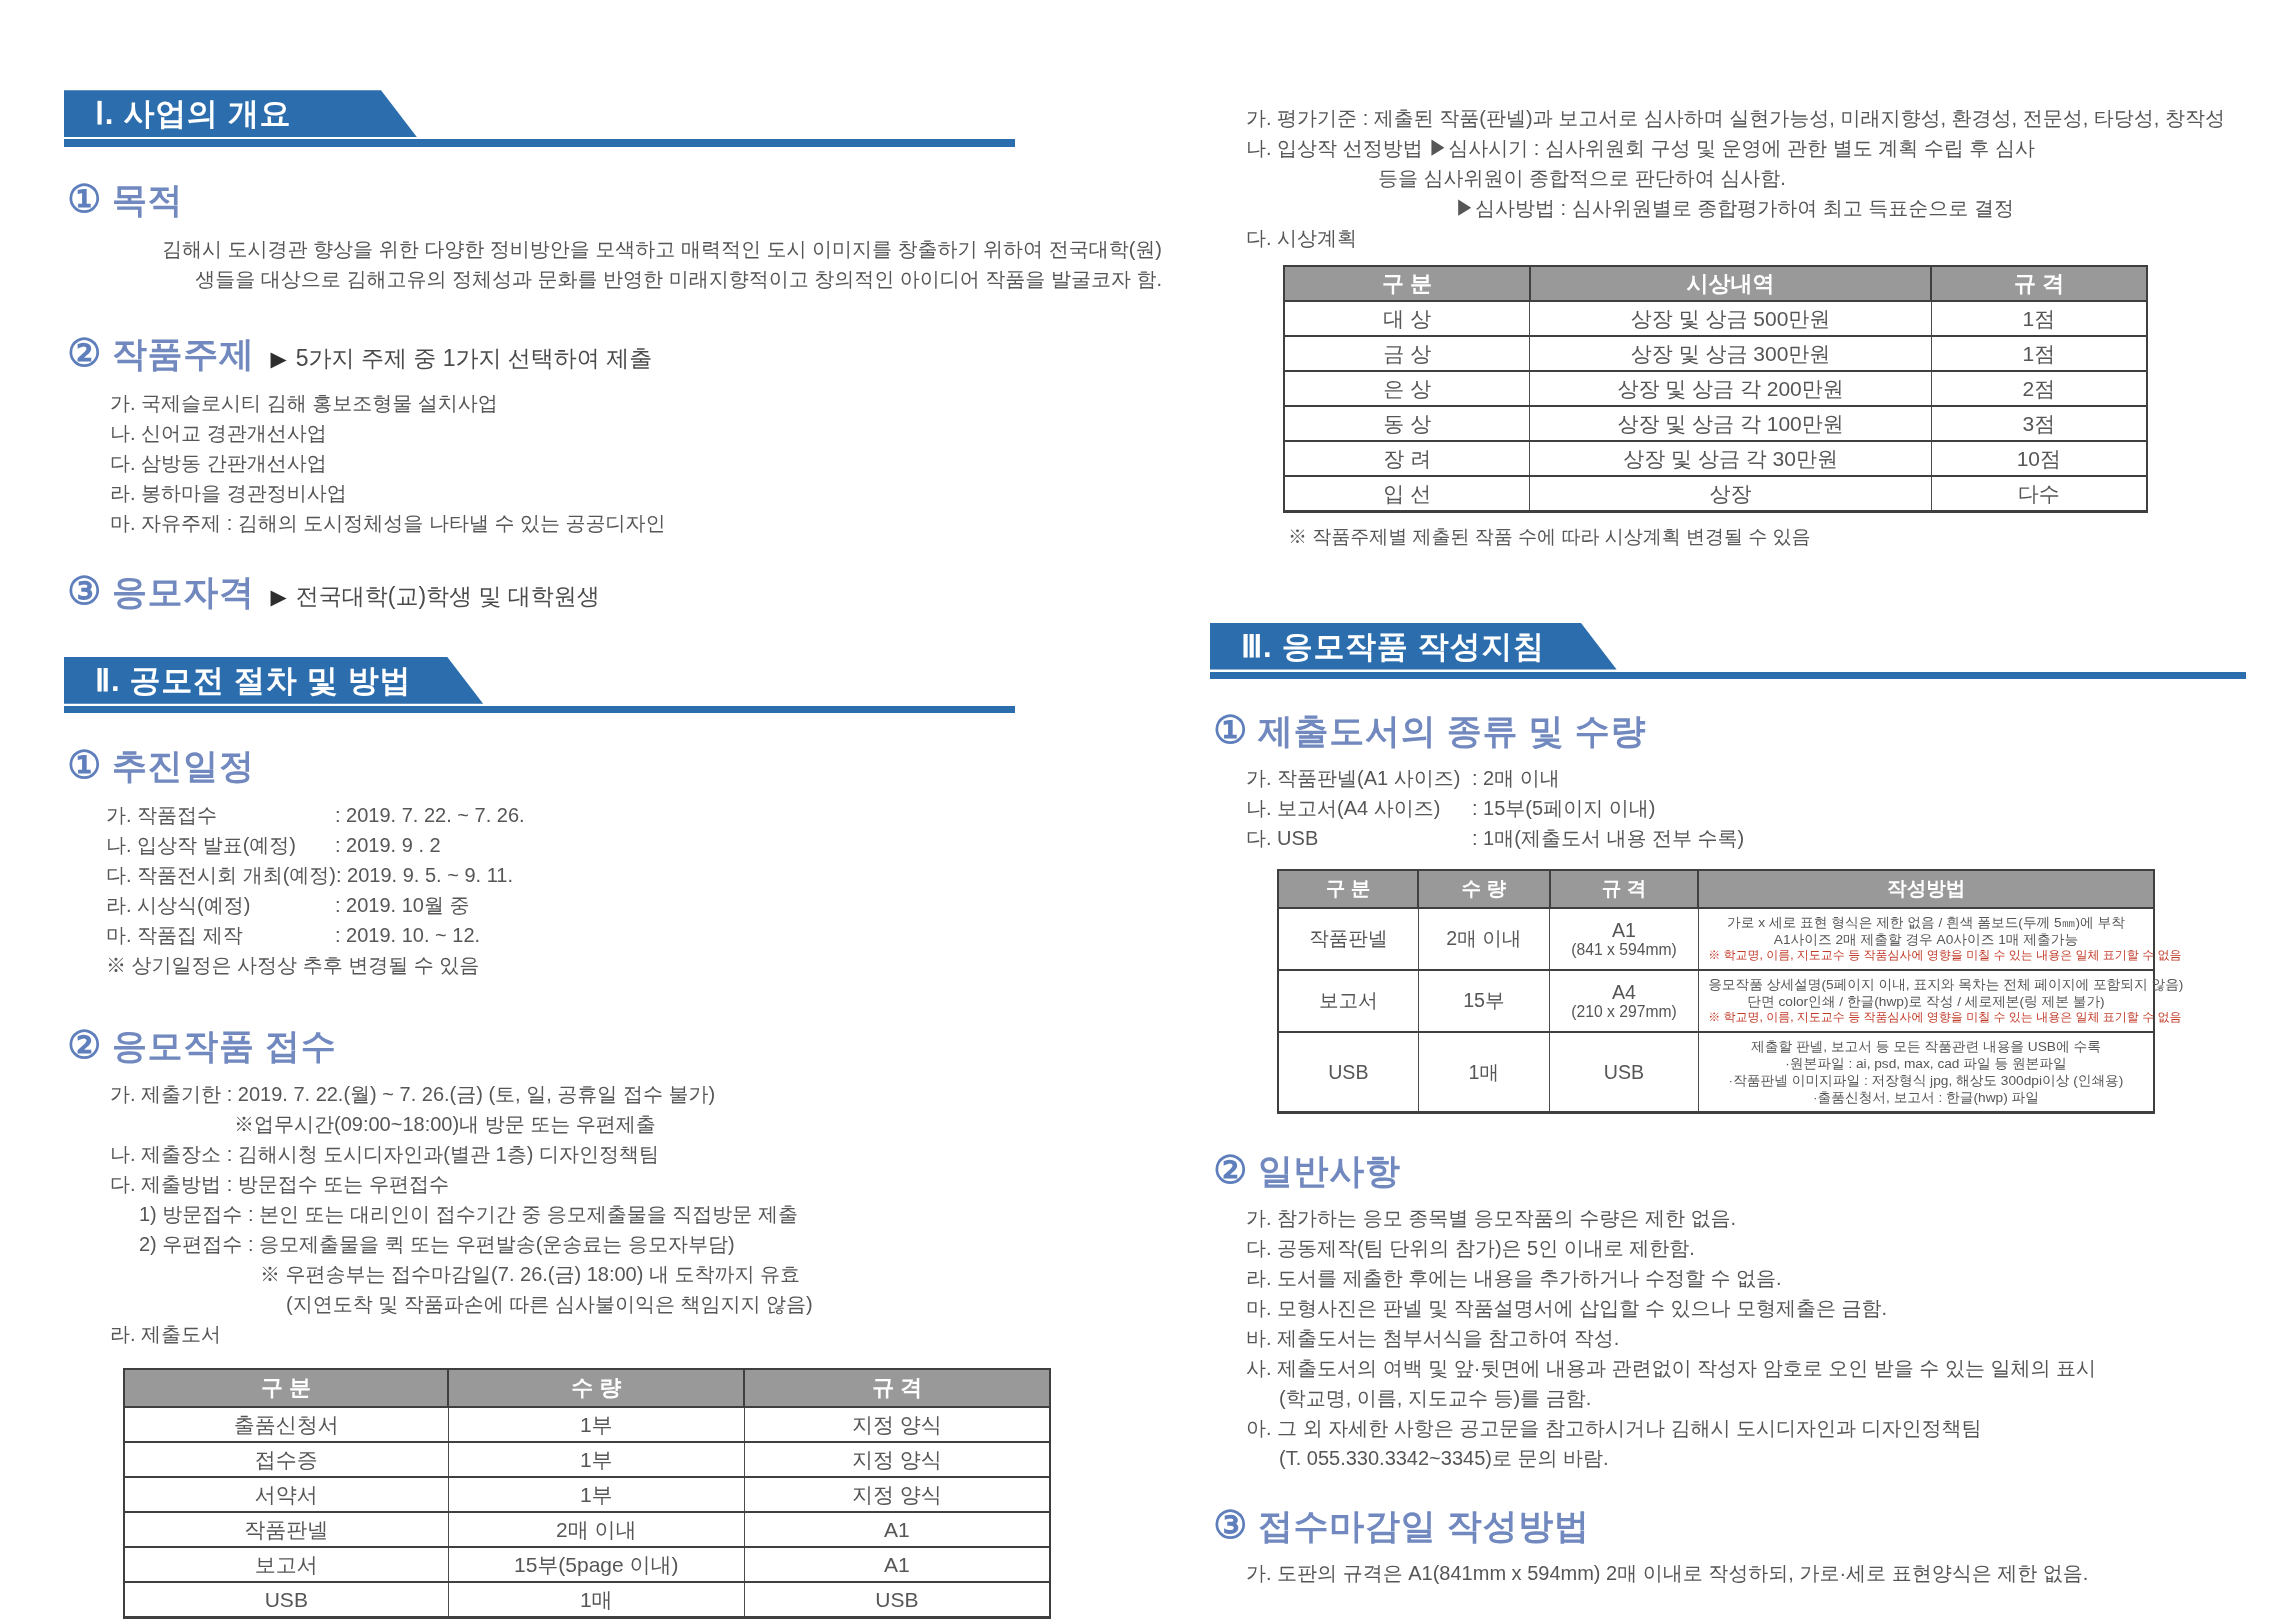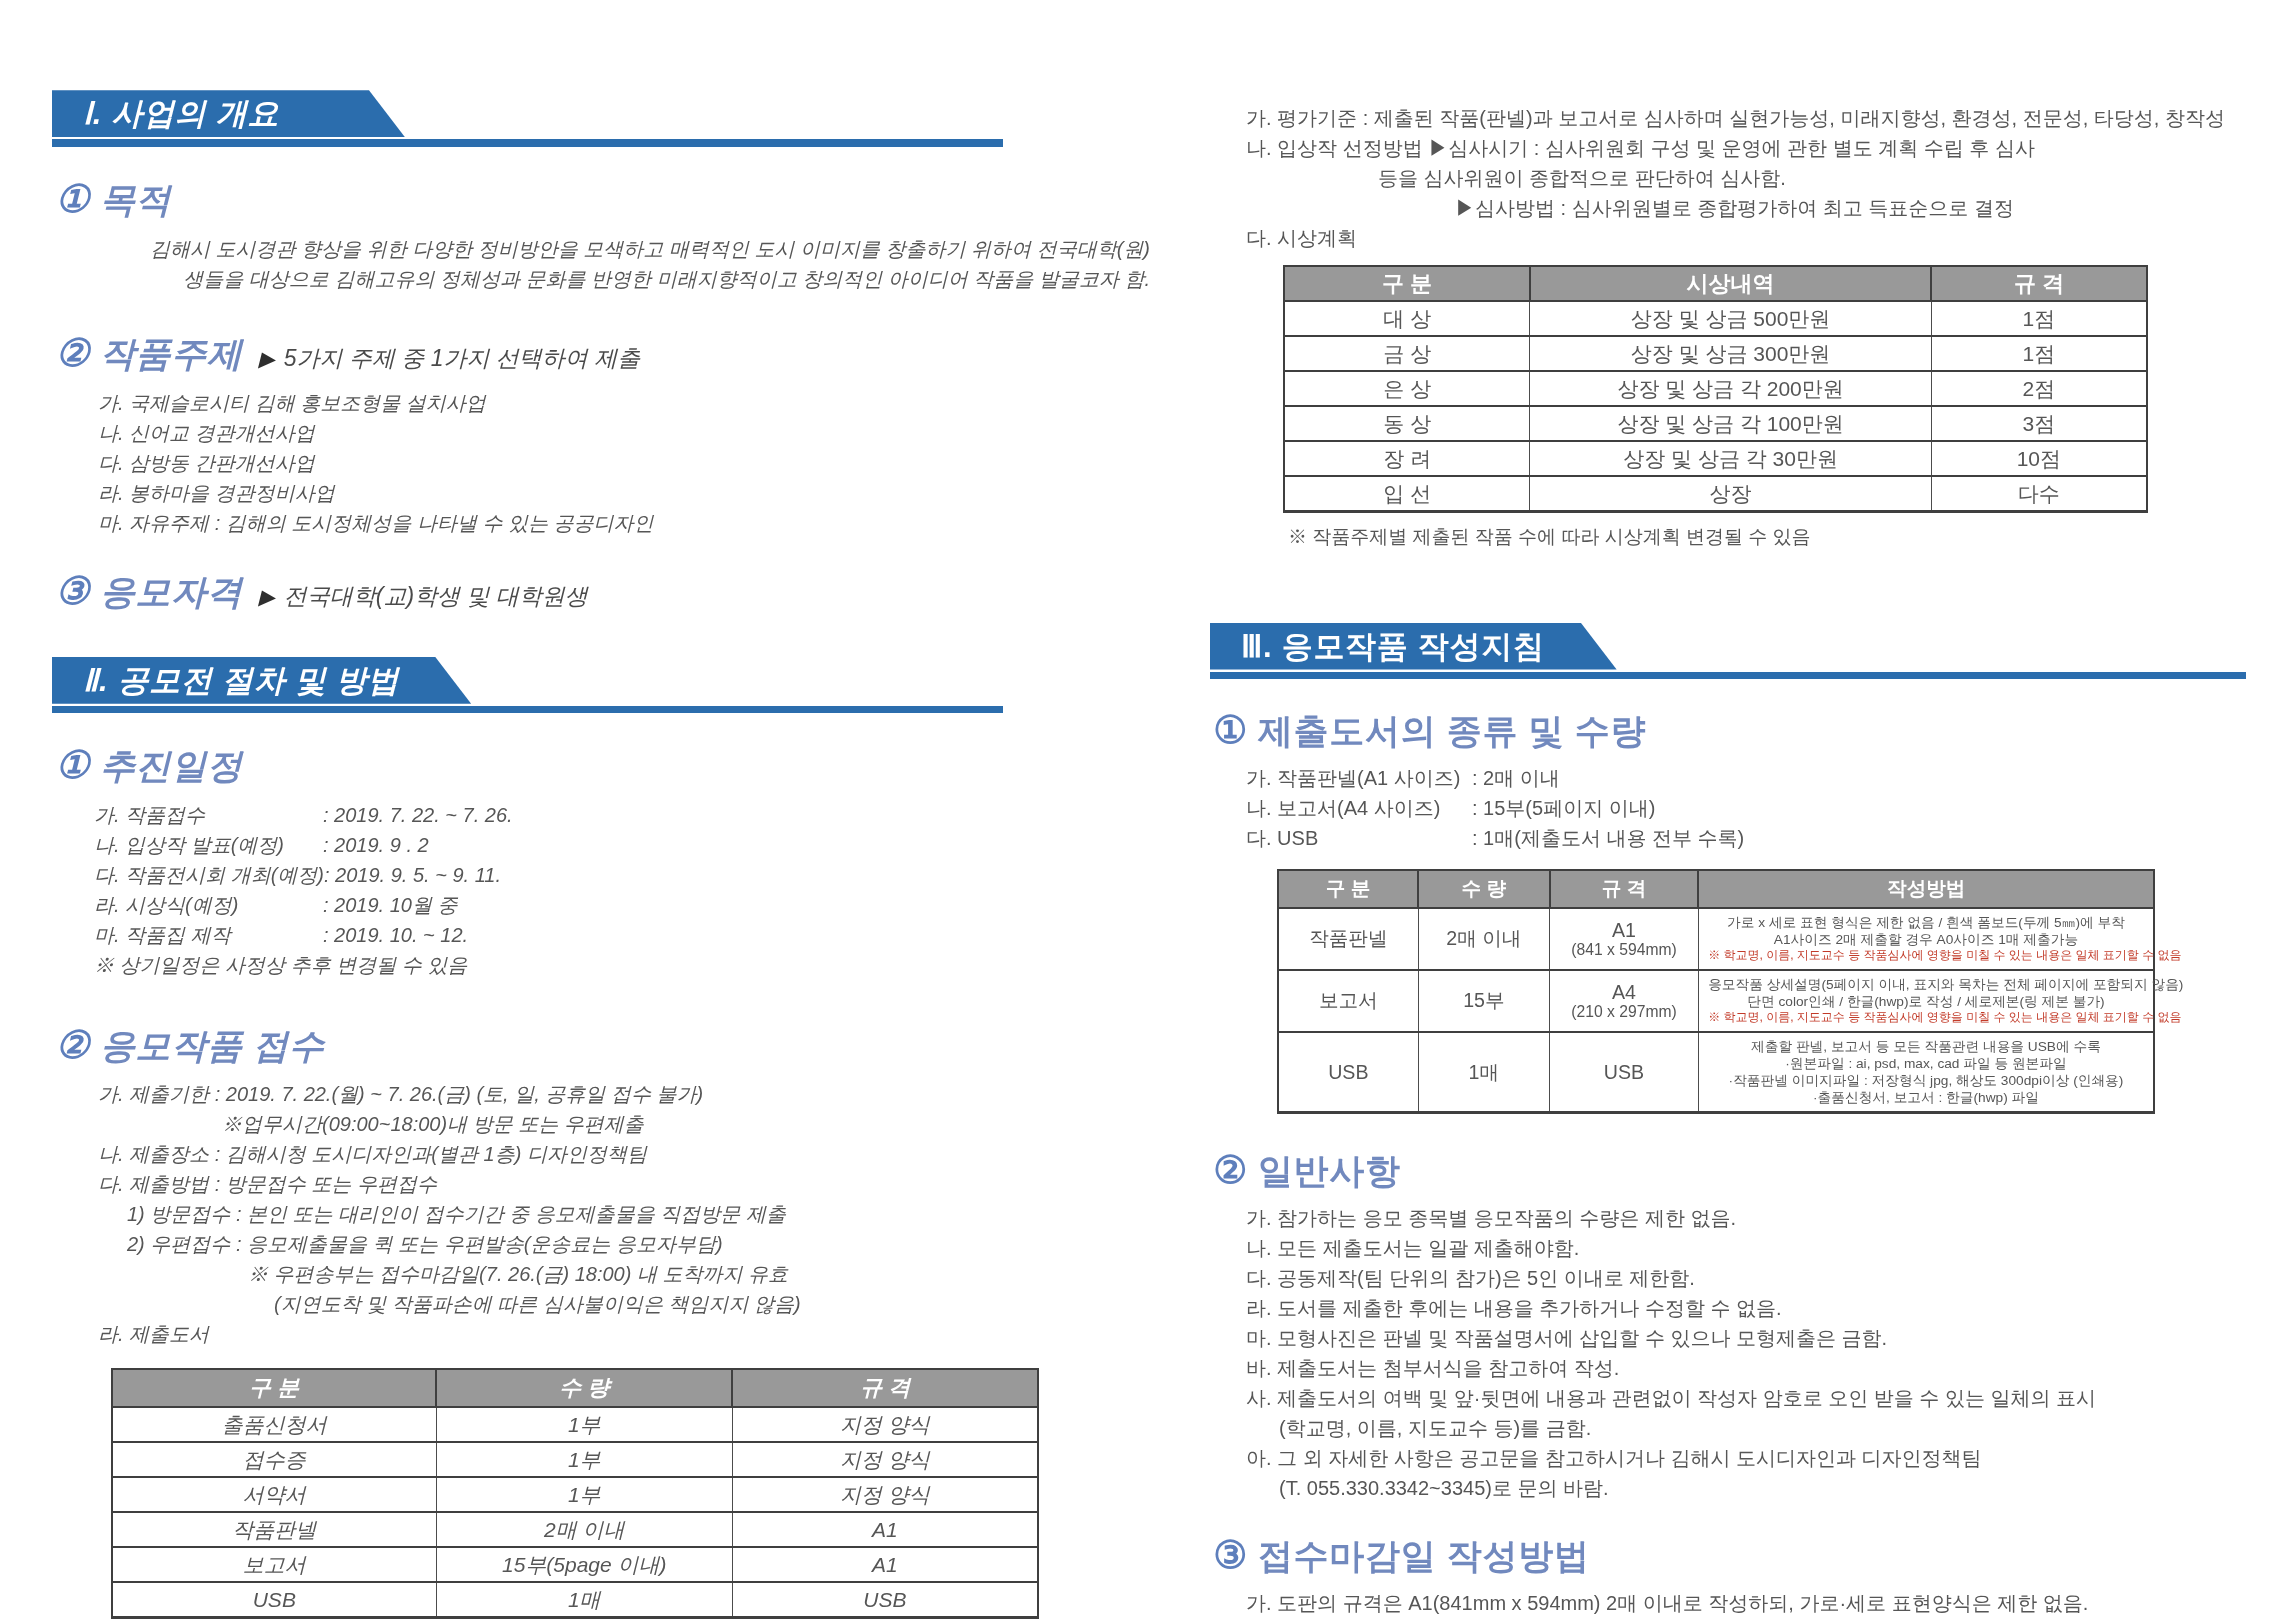--- a/index.html
+++ b/index.html
@@ -1,19 +1,19 @@
 <!DOCTYPE html>
 <html style="font-size:10.5px"><head>
 <meta charset="utf-8">
 <style>
   html,body{margin:0;padding:0;background:#ffffff;}
   body{width:2295px;height:1621px;font-family:"Liberation Sans",sans-serif;}
   .page{position:relative;width:2295px;height:1621px;background:#fff;overflow:hidden;}
   .col{position:absolute;top:85px;}
-  .col-left{left:52px;width:1098px;font-style:italic;}
+  .col-left{left:64px;width:1098px;}
   .col-right{left:1210px;width:1086px;}
 
   
   .banner-wrap{margin-top:5.2px;}
   .banner{display:inline-block;box-sizing:border-box;height:47px;line-height:47px;
     background:#2B6DAD;color:#fff;font-weight:bold;font-size:31px;letter-spacing:0.7px;
     padding:0 72px 0 31px;min-width:353px;
     clip-path:polygon(0 0, calc(100% - 36px) 0, 100% 100%, 0 100%);}
   .banner-line{height:7.8px;background:#2B6DAD;margin-top:2px;}
   .col-left .banner-line{width:951px;}
@@ -340,21 +340,20 @@
           </tr>
         </tbody>
       </table>
 
       <div class="subhead" style="margin-top:34px;">
         <span class="num">②</span>
         <span class="subtitle">일반사항</span>
       </div>
       <div style="margin-top:7.8px;">
         <div class="body-line ind-55">가. 참가하는 응모 종목별 응모작품의 수량은 제한 없음.</div>
-        <div class="body-line ind-55">나. 모든 제출도서는 일괄 제출해야함.</div>
         <div class="body-line ind-55">다. 공동제작(팀 단위의 참가)은 5인 이내로 제한함.</div>
         <div class="body-line ind-55">라. 도서를 제출한 후에는 내용을 추가하거나 수정할 수 없음.</div>
         <div class="body-line ind-55">마. 모형사진은 판넬 및 작품설명서에 삽입할 수 있으나 모형제출은 금함.</div>
         <div class="body-line ind-55">바. 제출도서는 첨부서식을 참고하여 작성.</div>
         <div class="body-line ind-55">사. 제출도서의 여백 및 앞·뒷면에 내용과 관련없이 작성자 암호로 오인 받을 수 있는 일체의 표시</div>
         <div class="body-line ind-105">(학교명, 이름, 지도교수 등)를 금함.</div>
         <div class="body-line ind-55">아. 그 외 자세한 사항은 공고문을 참고하시거나 김해시 도시디자인과 디자인정책팀</div>
         <div class="body-line ind-105">(T. 055.330.3342~3345)로 문의 바람.</div>
       </div>
 

